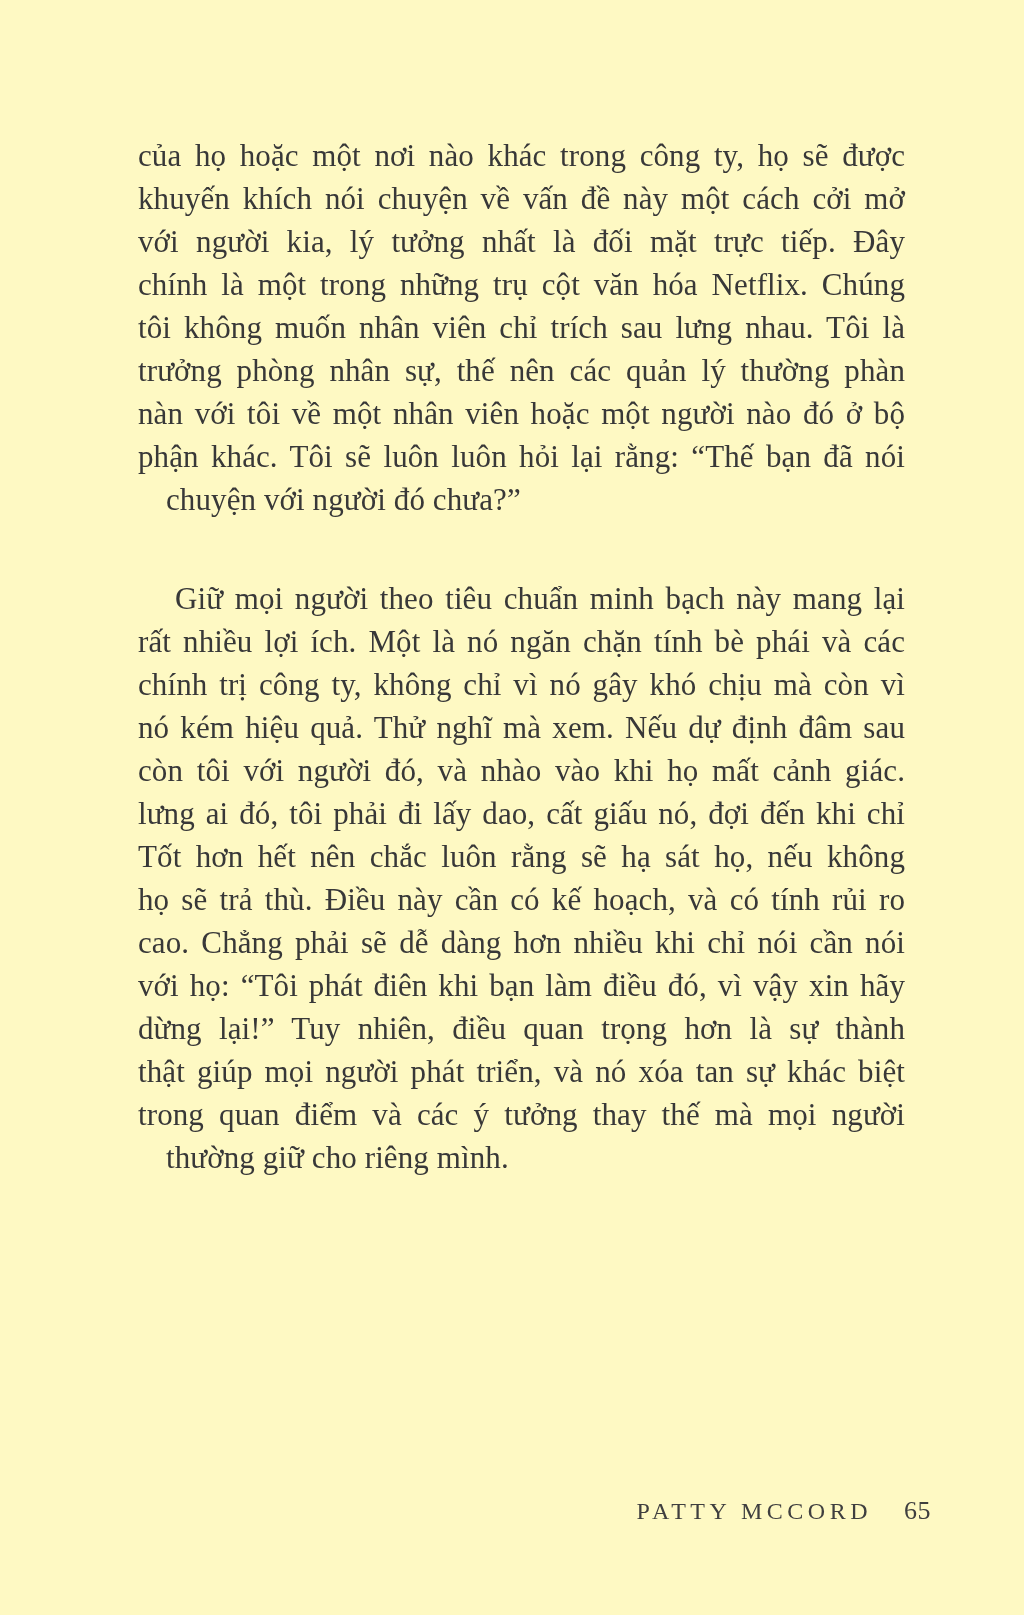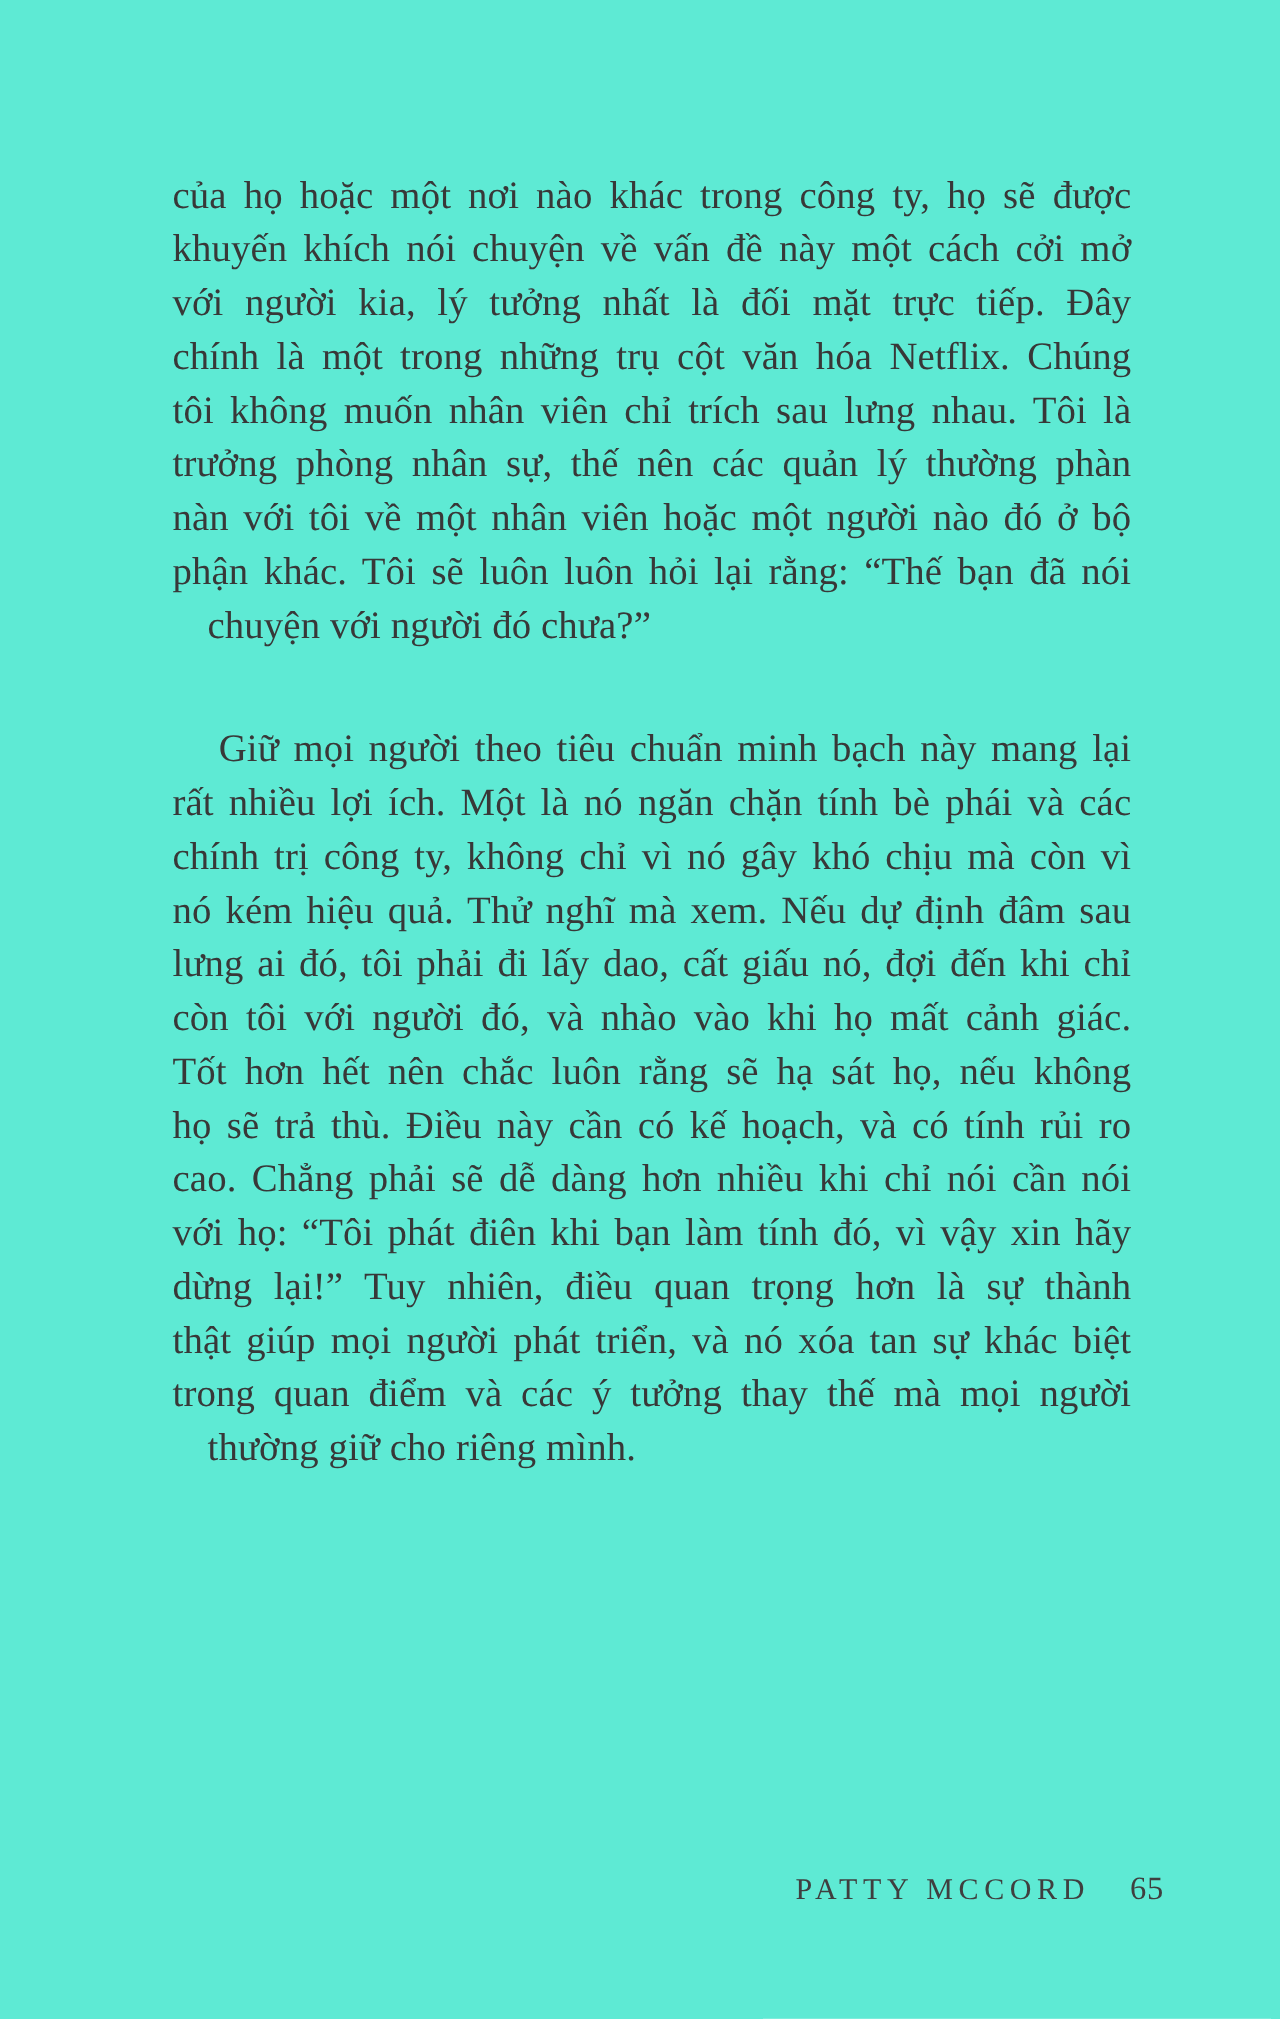--- a/index.html
+++ b/index.html
@@ -10,21 +10,21 @@
     width: 1024px;
     height: 1615px;
     background: #ffffff;
     position: relative;
     overflow: hidden;
     font-family: "Liberation Serif", "DejaVu Serif", serif;
   }
   .page {
     position: absolute;
     inset: 0;
-    background: #5eead4;
+    background: #fef9c3;
   }
   .text-block {
     position: absolute;
     left: 138px;
     top: 134px;
     width: 767px;
     font-size: 31px;
     line-height: 43px;
     color: #383838;
     letter-spacing: 0.1px;
@@ -83,26 +83,26 @@
         <div class="line">trưởng phòng nhân sự, thế nên các quản lý thường phàn</div>
         <div class="line">nàn với tôi về một nhân viên hoặc một người nào đó ở bộ</div>
         <div class="line">phận khác. Tôi sẽ luôn luôn hỏi lại rằng: “Thế bạn đã nói</div>
         <div class="line last">chuyện với người đó chưa?”</div>
       </div>
     <div class="paragraph indented">
         <div class="line">Giữ mọi người theo tiêu chuẩn minh bạch này mang lại</div>
         <div class="line">rất nhiều lợi ích. Một là nó ngăn chặn tính bè phái và các</div>
         <div class="line">chính trị công ty, không chỉ vì nó gây khó chịu mà còn vì</div>
         <div class="line">nó kém hiệu quả. Thử nghĩ mà xem. Nếu dự định đâm sau</div>
+        <div class="line">còn tôi với người đó, và nhào vào khi họ mất cảnh giác.</div>
         <div class="line">lưng ai đó, tôi phải đi lấy dao, cất giấu nó, đợi đến khi chỉ</div>
-        <div class="line">còn tôi với người đó, và nhào vào khi họ mất cảnh giác.</div>
         <div class="line">Tốt hơn hết nên chắc luôn rằng sẽ hạ sát họ, nếu không</div>
         <div class="line">họ sẽ trả thù. Điều này cần có kế hoạch, và có tính rủi ro</div>
         <div class="line">cao. Chẳng phải sẽ dễ dàng hơn nhiều khi chỉ nói cần nói</div>
-        <div class="line">với họ: “Tôi phát điên khi bạn làm tính đó, vì vậy xin hãy</div>
+        <div class="line">với họ: “Tôi phát điên khi bạn làm điều đó, vì vậy xin hãy</div>
         <div class="line">dừng lại!” Tuy nhiên, điều quan trọng hơn là sự thành</div>
         <div class="line">thật giúp mọi người phát triển, và nó xóa tan sự khác biệt</div>
         <div class="line">trong quan điểm và các ý tưởng thay thế mà mọi người</div>
         <div class="line last">thường giữ cho riêng mình.</div>
       </div>
   </div>
 
   <div class="running-footer">
     <span class="footer-author">PATTY MCCORD</span>
     <span class="footer-page-number">65</span>

